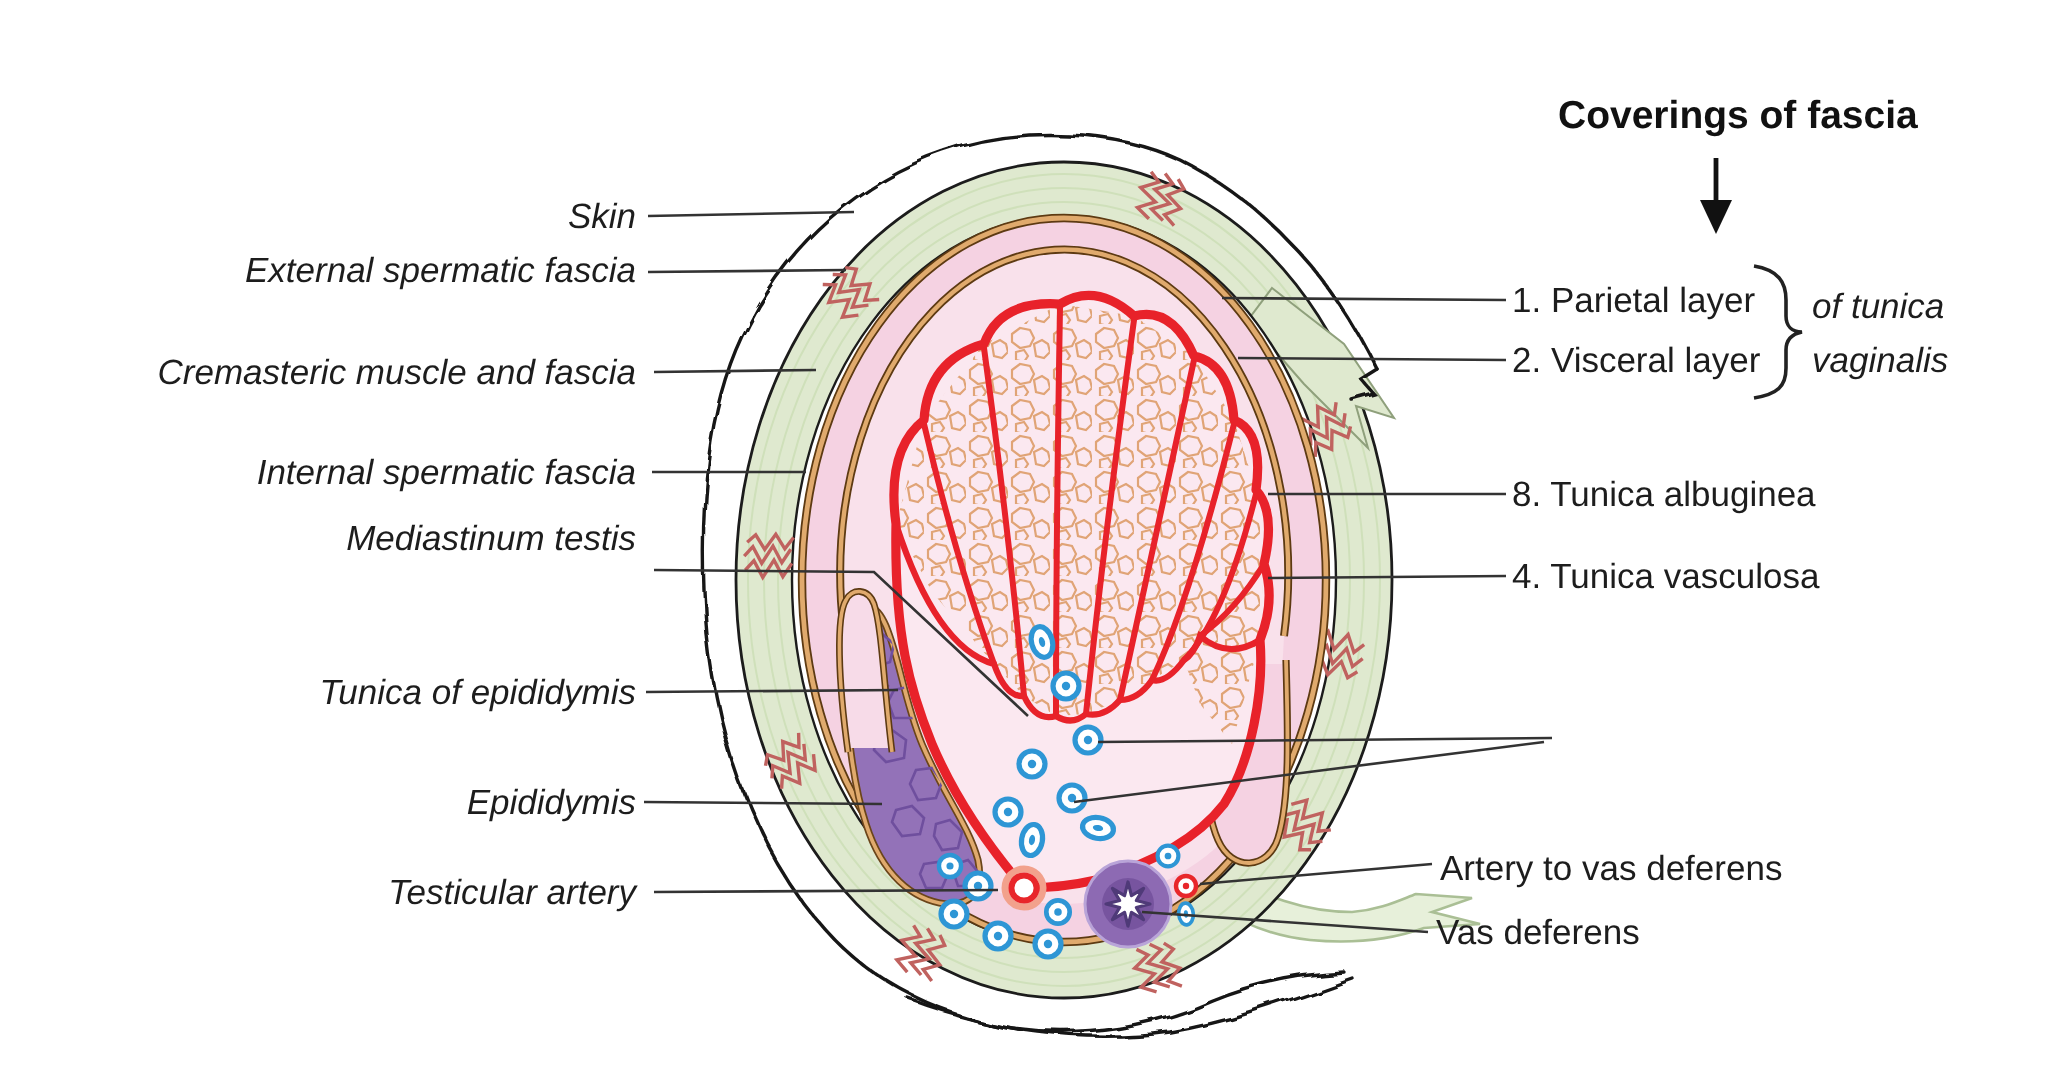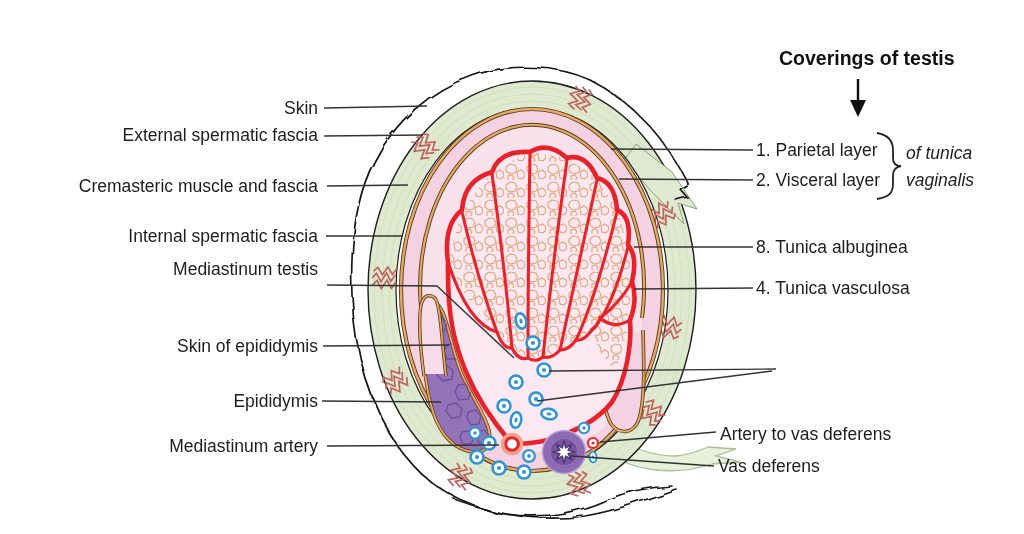--- a/index.html
+++ b/index.html
@@ -1,21 +1,21 @@
 <!DOCTYPE html>
 <html><head>
 <meta charset="utf-8">
 <style>
   html,body{margin:0;padding:0;background:#fff;}
   #stage{position:relative;width:1024px;height:534px;background:#fff;overflow:hidden;
          font-family:"Liberation Sans",sans-serif;}
   svg{position:absolute;left:0;top:0;}
   .lbl{position:absolute;font-size:17.5px;line-height:1.12;color:#1d1d1d;white-space:nowrap;}
   .lbl.right-col{text-align:center;}
-  .lbl.left-col{text-align:right;}
+  .lbl.left-col{text-align:right;font-style:italic;}
   .title{position:absolute;font-size:19.5px;font-weight:700;color:#111;white-space:nowrap;}
   .brace-note{position:absolute;font-size:17.5px;color:#1d1d1d;line-height:27px;white-space:nowrap;font-style:italic;}
 </style>
 </head>
 <body>
 <div id="stage">
 
 <svg width="1024" height="534" viewBox="0 0 1024 534">
   <defs>
     <filter id="rough" x="-10%" y="-10%" width="120%" height="120%">
@@ -185,30 +185,30 @@
     <path d="M716,432 L600,442"></path>
     <path d="M714,466 L571,456"></path>
   </g>
   <path d="M877,133 C889,135 893,141 893,150 L893,158 C893,163 896,166 901,166 C896,167 893,170 893,175 L893,184 C893,193 889,197 877,199" fill="none" stroke="#222" stroke-width="1.8"></path>
   <g>
     <line x1="858" y1="79" x2="858" y2="102" stroke="#111" stroke-width="2.4"></line>
     <polygon points="850,100 866,100 858,117" fill="#111"></polygon>
   </g>
 </svg>
 
-<div class="title" style="left:779px;top:47px">Coverings of testis</div>
+<div class="title" style="left:779px;top:47px">Coverings of fascia</div>
 
 <div class="lbl left-col" style="right:706px;top:99px">Skin</div>
 <div class="lbl left-col" style="right:706px;top:126px">External spermatic fascia</div>
 <div class="lbl left-col" style="right:706px;top:177px">Cremasteric muscle and fascia</div>
 <div class="lbl left-col" style="right:706px;top:227px">Internal spermatic fascia</div>
 <div class="lbl left-col" style="right:706px;top:260px">Mediastinum testis</div>
-<div class="lbl left-col" style="right:706px;top:337px">Skin of epididymis</div>
+<div class="lbl left-col" style="right:706px;top:337px">Tunica of epididymis</div>
 <div class="lbl left-col" style="right:706px;top:392px">Epididymis</div>
-<div class="lbl left-col" style="right:706px;top:437px">Mediastinum artery</div>
+<div class="lbl left-col" style="right:706px;top:437px">Testicular artery</div>
 
 <div class="lbl right-col" style="left:756px;top:141px">1. Parietal layer</div>
 <div class="lbl right-col" style="left:756px;top:171px">2. Visceral layer</div>
 <div class="brace-note" style="left:906px;top:140px">
   <div>of tunica</div>
   <div>vaginalis</div>
 </div>
 <div class="lbl right-col" style="left:756px;top:238px">8. Tunica albuginea</div>
 <div class="lbl right-col" style="left:756px;top:279px">4. Tunica vasculosa</div>
 <div class="lbl right-col" style="left:720px;top:425px">Artery to vas deferens</div>

